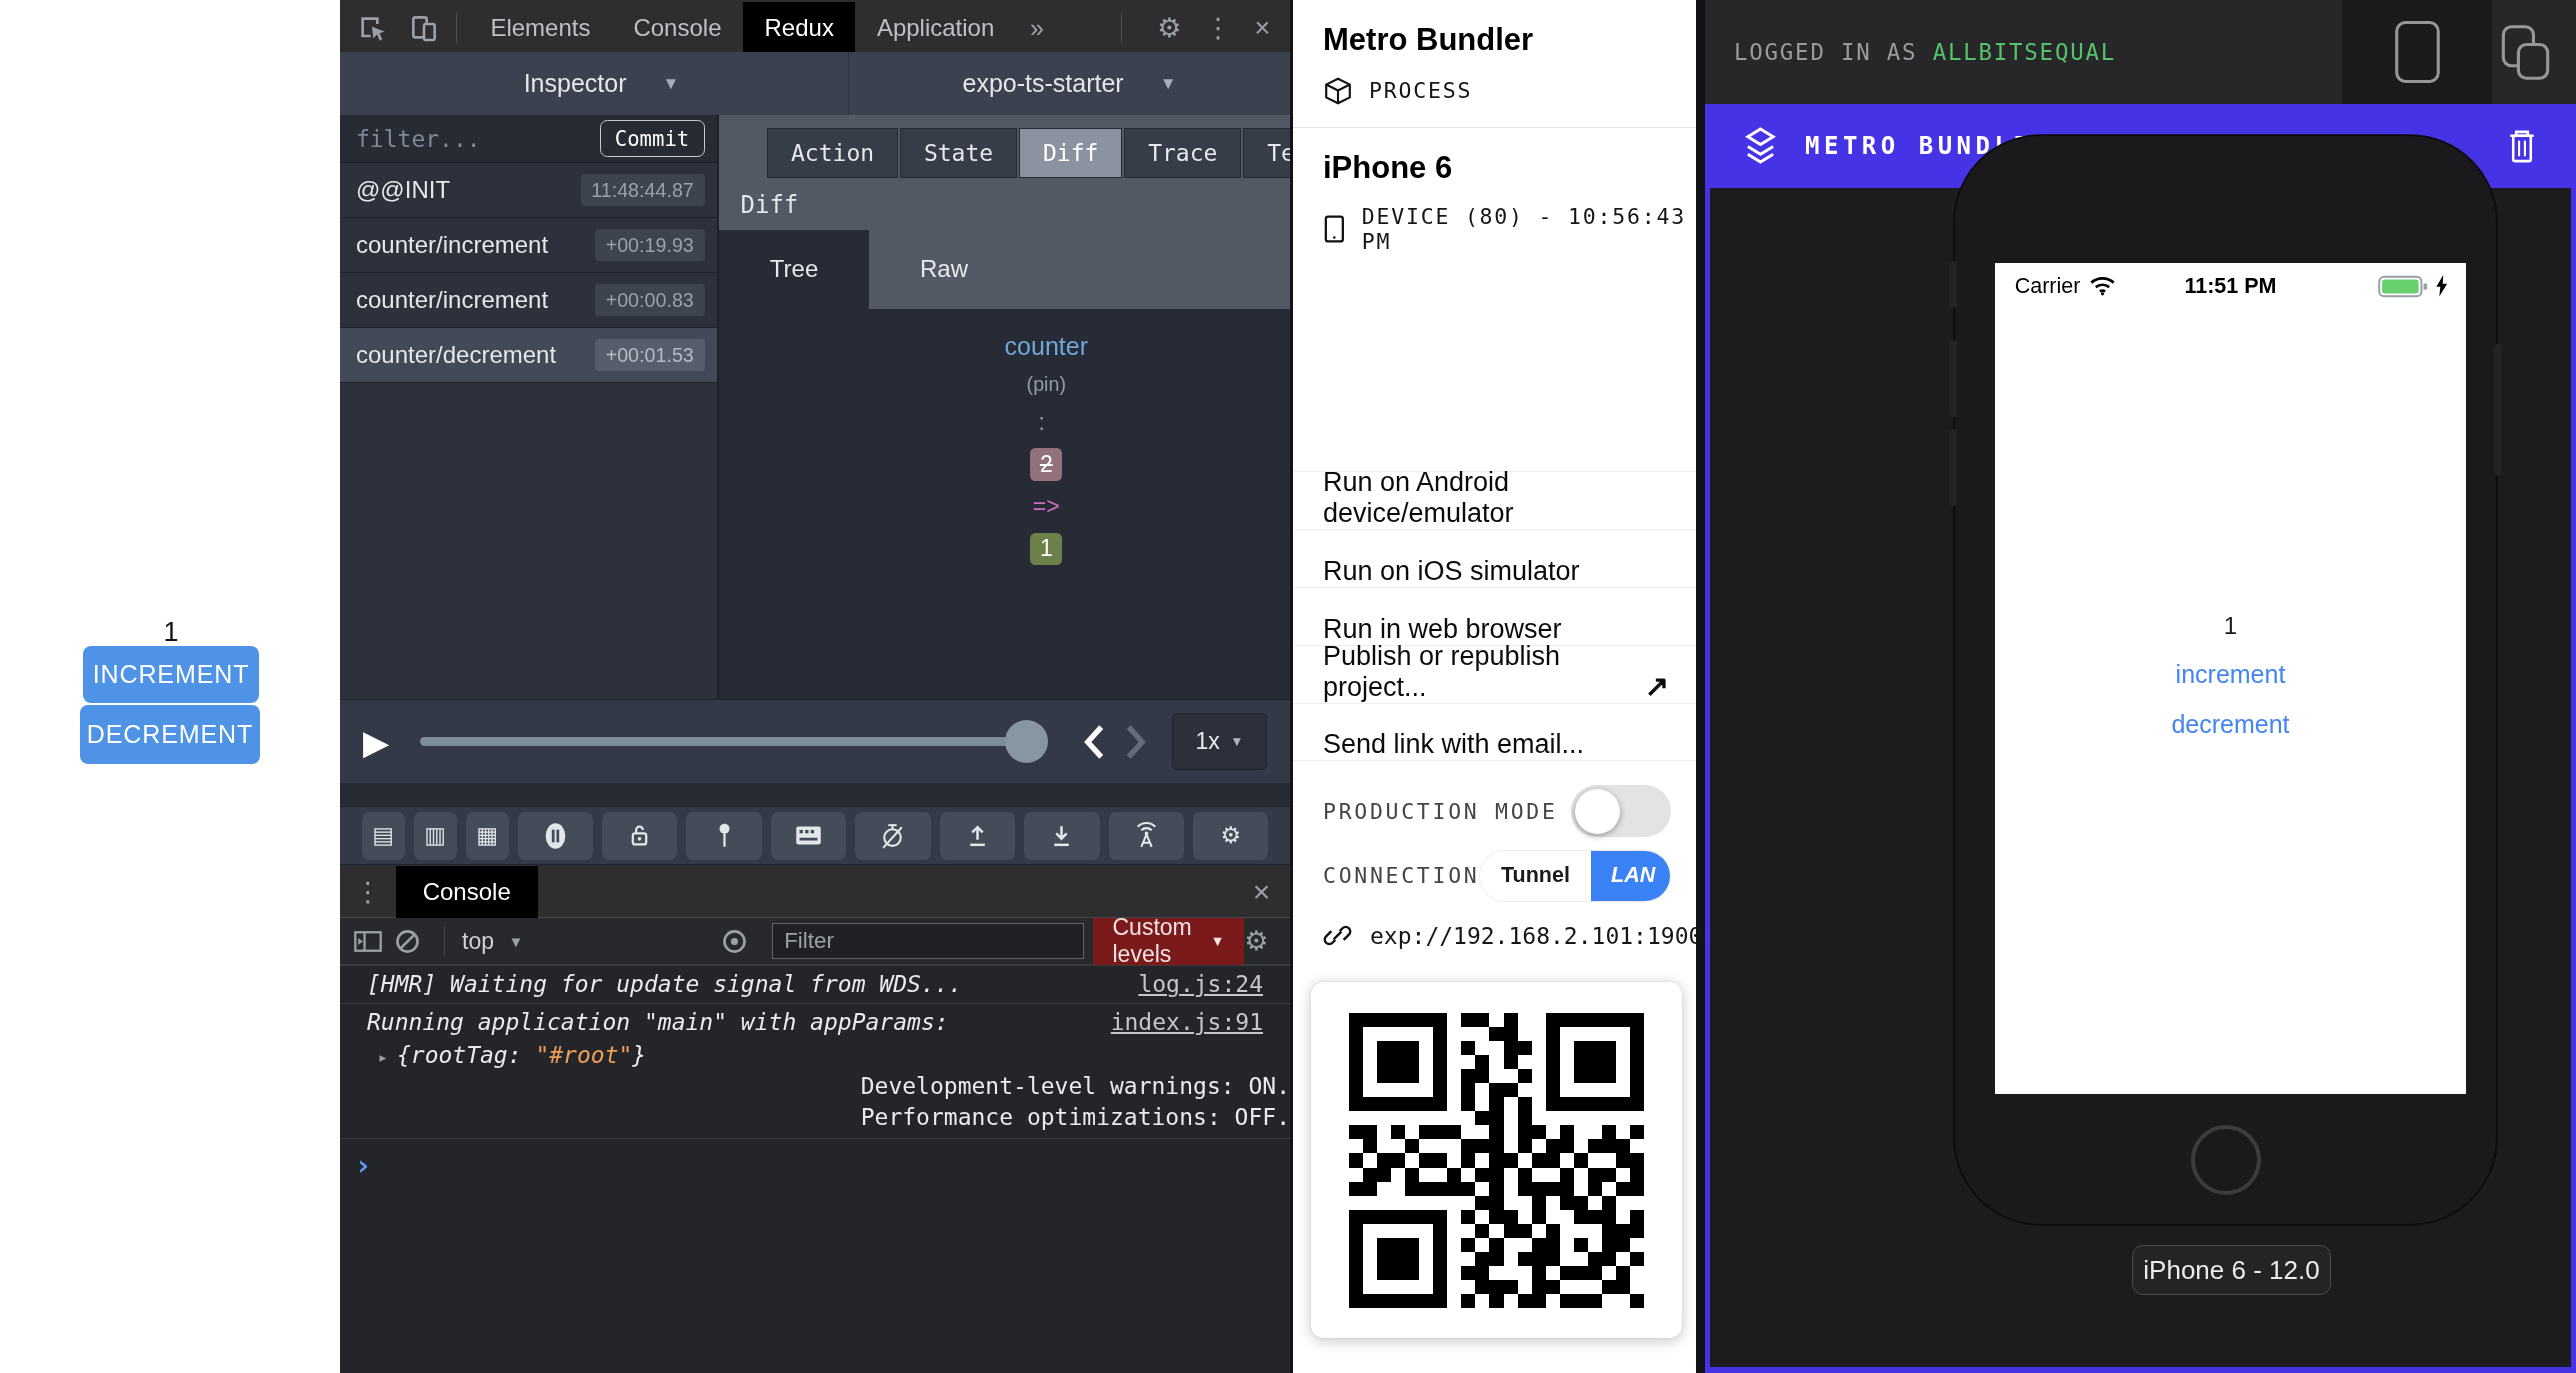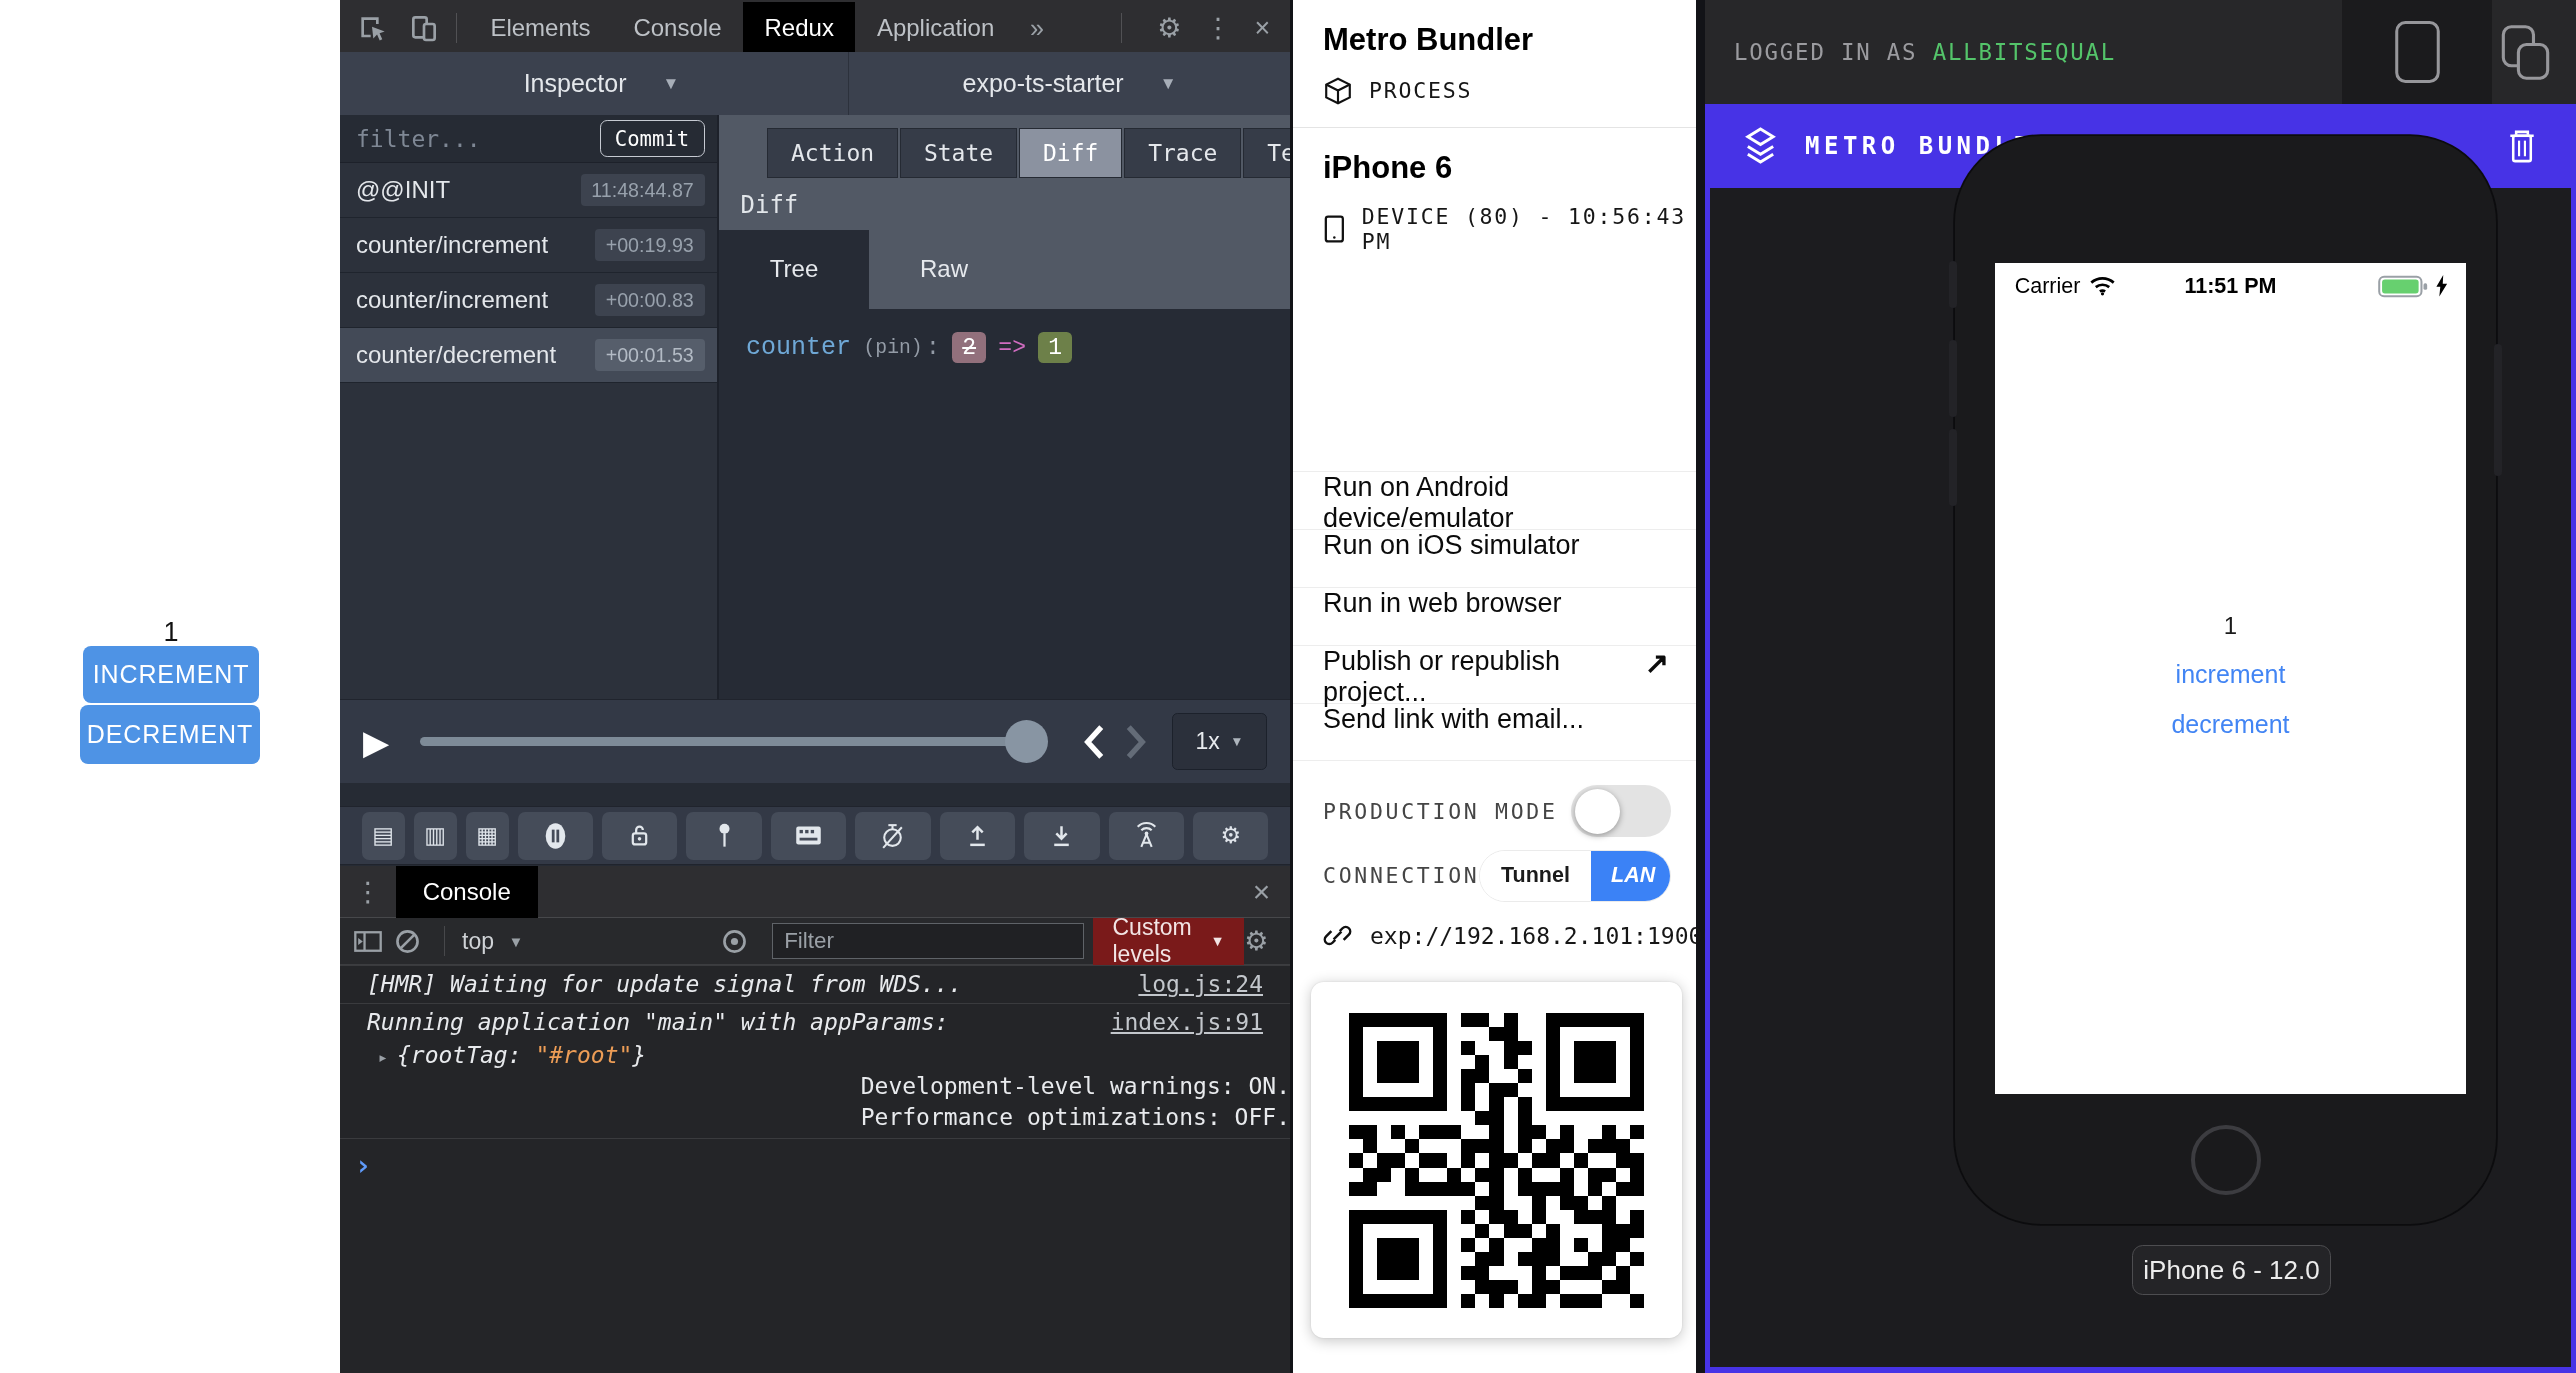--- a/index.html
+++ b/index.html
@@ -60,21 +60,21 @@
             font-family:"DejaVu Sans Mono",monospace; padding:0 23px; height:50px;
             display:flex; align-items:center; }
   .rx-tab.active { background:#8b92a0; color:#fff; }
   .rx-panel-label { color:#e2e6ea; font-size:24px; font-family:"DejaVu Sans Mono",monospace;
                     margin:12.5px 0 0 21.5px; height:39px; }
   .rx-subtabs { display:flex; height:79px;text-align:center; }
   .rx-subtab { width:150px; display:flex; align-items:center; justify-content:center;
                color:#e6e9ed; font-size:24px; }
   .rx-subtab.active { background:#262b35; }
   .rx-content { flex:1; background:#262b35; padding:23px 0 0 27px; }
-  .diffline { display:flex; align-items:center; gap:12.5px; font-family:Liberation Mono, monospace; }
+  .diffline { display:flex; align-items:center; gap:12.5px; font-family:Liberation Sans, sans-serif;flex-direction:column; }
   .diffline .k { color:#6fa8d6; font-size:25px; }
   .diffline .p { color:#939ba6; font-size:19.7px; }
   .diffline .c { color:#939ba6; font-size:23px; margin-left:-9px; }
   .badge { color:#fff; font-size:23px; border-radius:5.4px; padding:2.7px 9.8px; }
   .badge.old { background:#92707c; text-decoration:line-through; }
   .badge.new { background:#6d8049; }
   .diffline .arrow { color:#d06cc0; font-size:23px; }
 
   .rx-player { position:absolute; left:0; top:647px; width:950px; height:84px; background:#333946;
                border-top:1.8px solid #20242d; display:flex; align-items:center; padding:0 23px; }
@@ -131,21 +131,21 @@
 
   
   .gapL { position:absolute; left:1290px; top:0; width:3.6px; height:1374px; background:#121317; }
   .gapR { position:absolute; left:1696px; top:0; width:9px; height:1374px; background:#121317; }
   .expo { position:absolute; left:1293px; top:0; width:403px; height:1374px; background:#fff; color:#111; }
   .ex-title { font-size:31px; font-weight:bold; padding:21.5px 0 0 30px; color:#000; }
   .ex-row { display:flex; align-items:center; gap:16px; margin:18px 0 0 30px;
             font-family:"DejaVu Sans Mono",monospace; font-size:21.5px; letter-spacing:1.8px; color:#161616; }
   .ex-div { border-top:1.8px solid #e4e4e4; margin-top:21.5px; }
   .ex-menu { position:absolute; left:0; top:471px; width:100%; }
-  .ex-item { height:58px; border-top:1.8px solid #ededed; display:flex; align-items:flex-start;
+  .ex-item { height:58px; border-top:1.8px solid #ededed; display:flex; align-items:flex-end;
              padding:0 27px 0 30px; font-size:27px; font-weight:500; color:#0b0b0b; background:#fff; }
   .ex-item:last-child { border-bottom:1.8px solid #ededed; }
   .ex-item .sp { flex:1; }
   .ex-item .ext { font-size:29px; font-weight:bold; }
   .ex-ctl { position:absolute; left:30px; right:25px; display:flex; align-items:center; justify-content:space-between; }
   .ex-label { font-family:"DejaVu Sans Mono",monospace; font-size:21.5px; letter-spacing:2.7px; color:#454545; }
   .toggle { width:100px; height:52px; background:#e3e3e3; border-radius:26px; position:relative; }
   .toggle .knob { position:absolute; left:3.6px; top:3.6px; width:45px; height:45px; background:#fff;
                   border-radius:50%; box-shadow:0 1.8px 6.3px rgba(0,0,0,.35); }
   .seg { display:flex; border:1.8px solid #ebebeb; border-radius:26px; overflow:hidden; height:52px;

